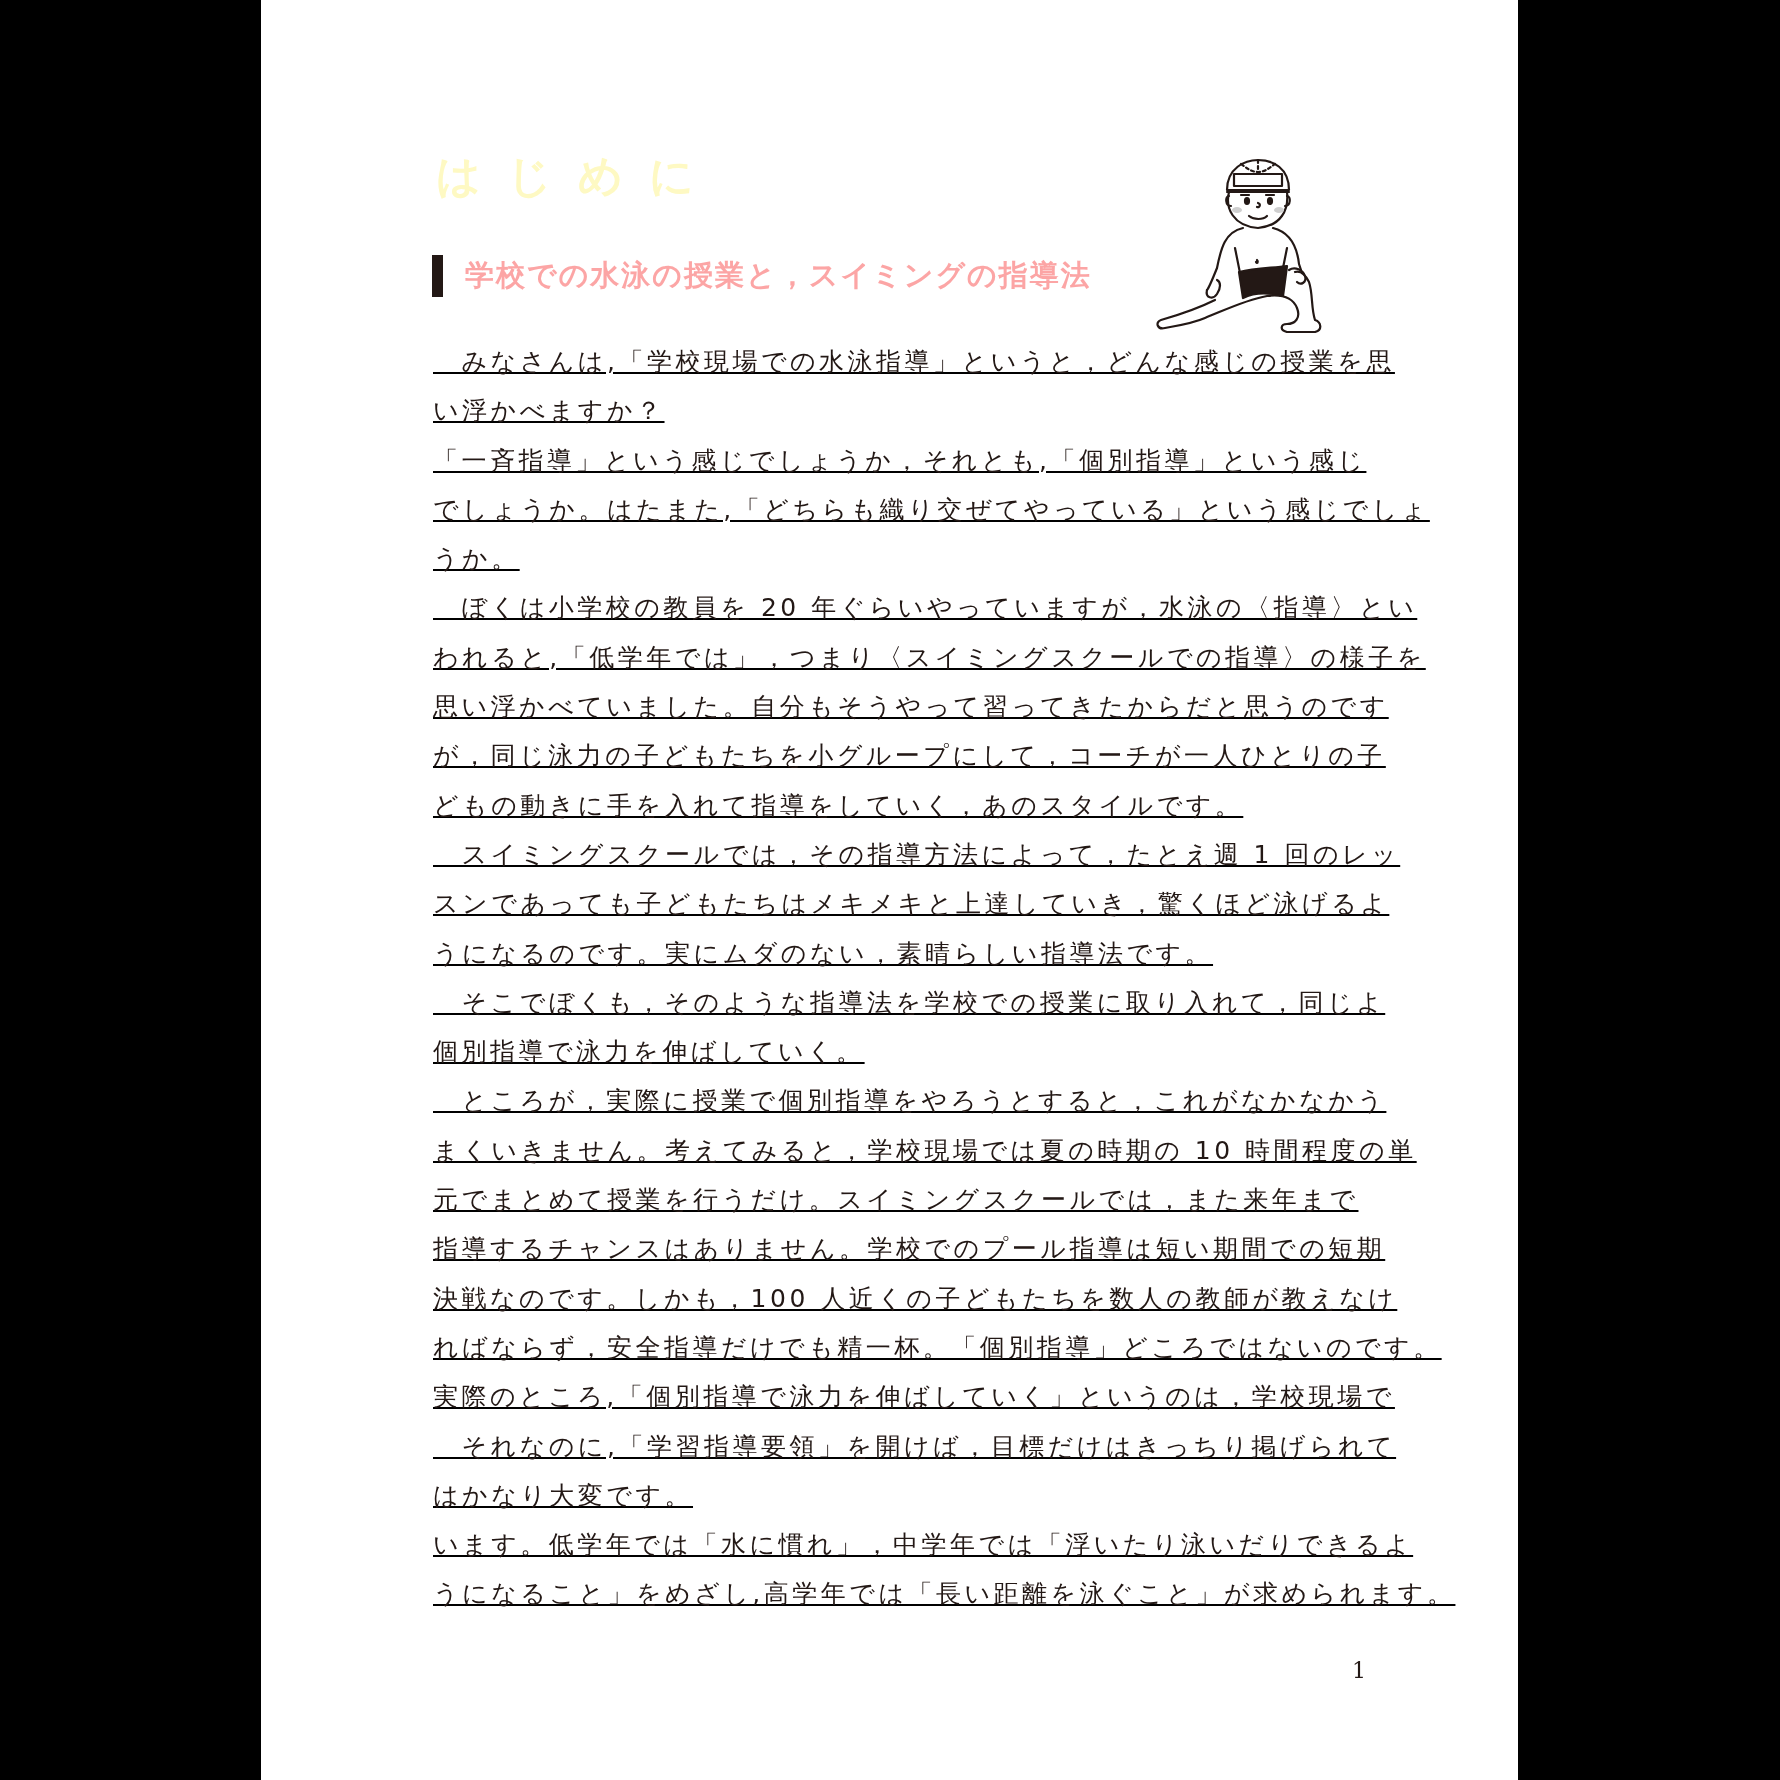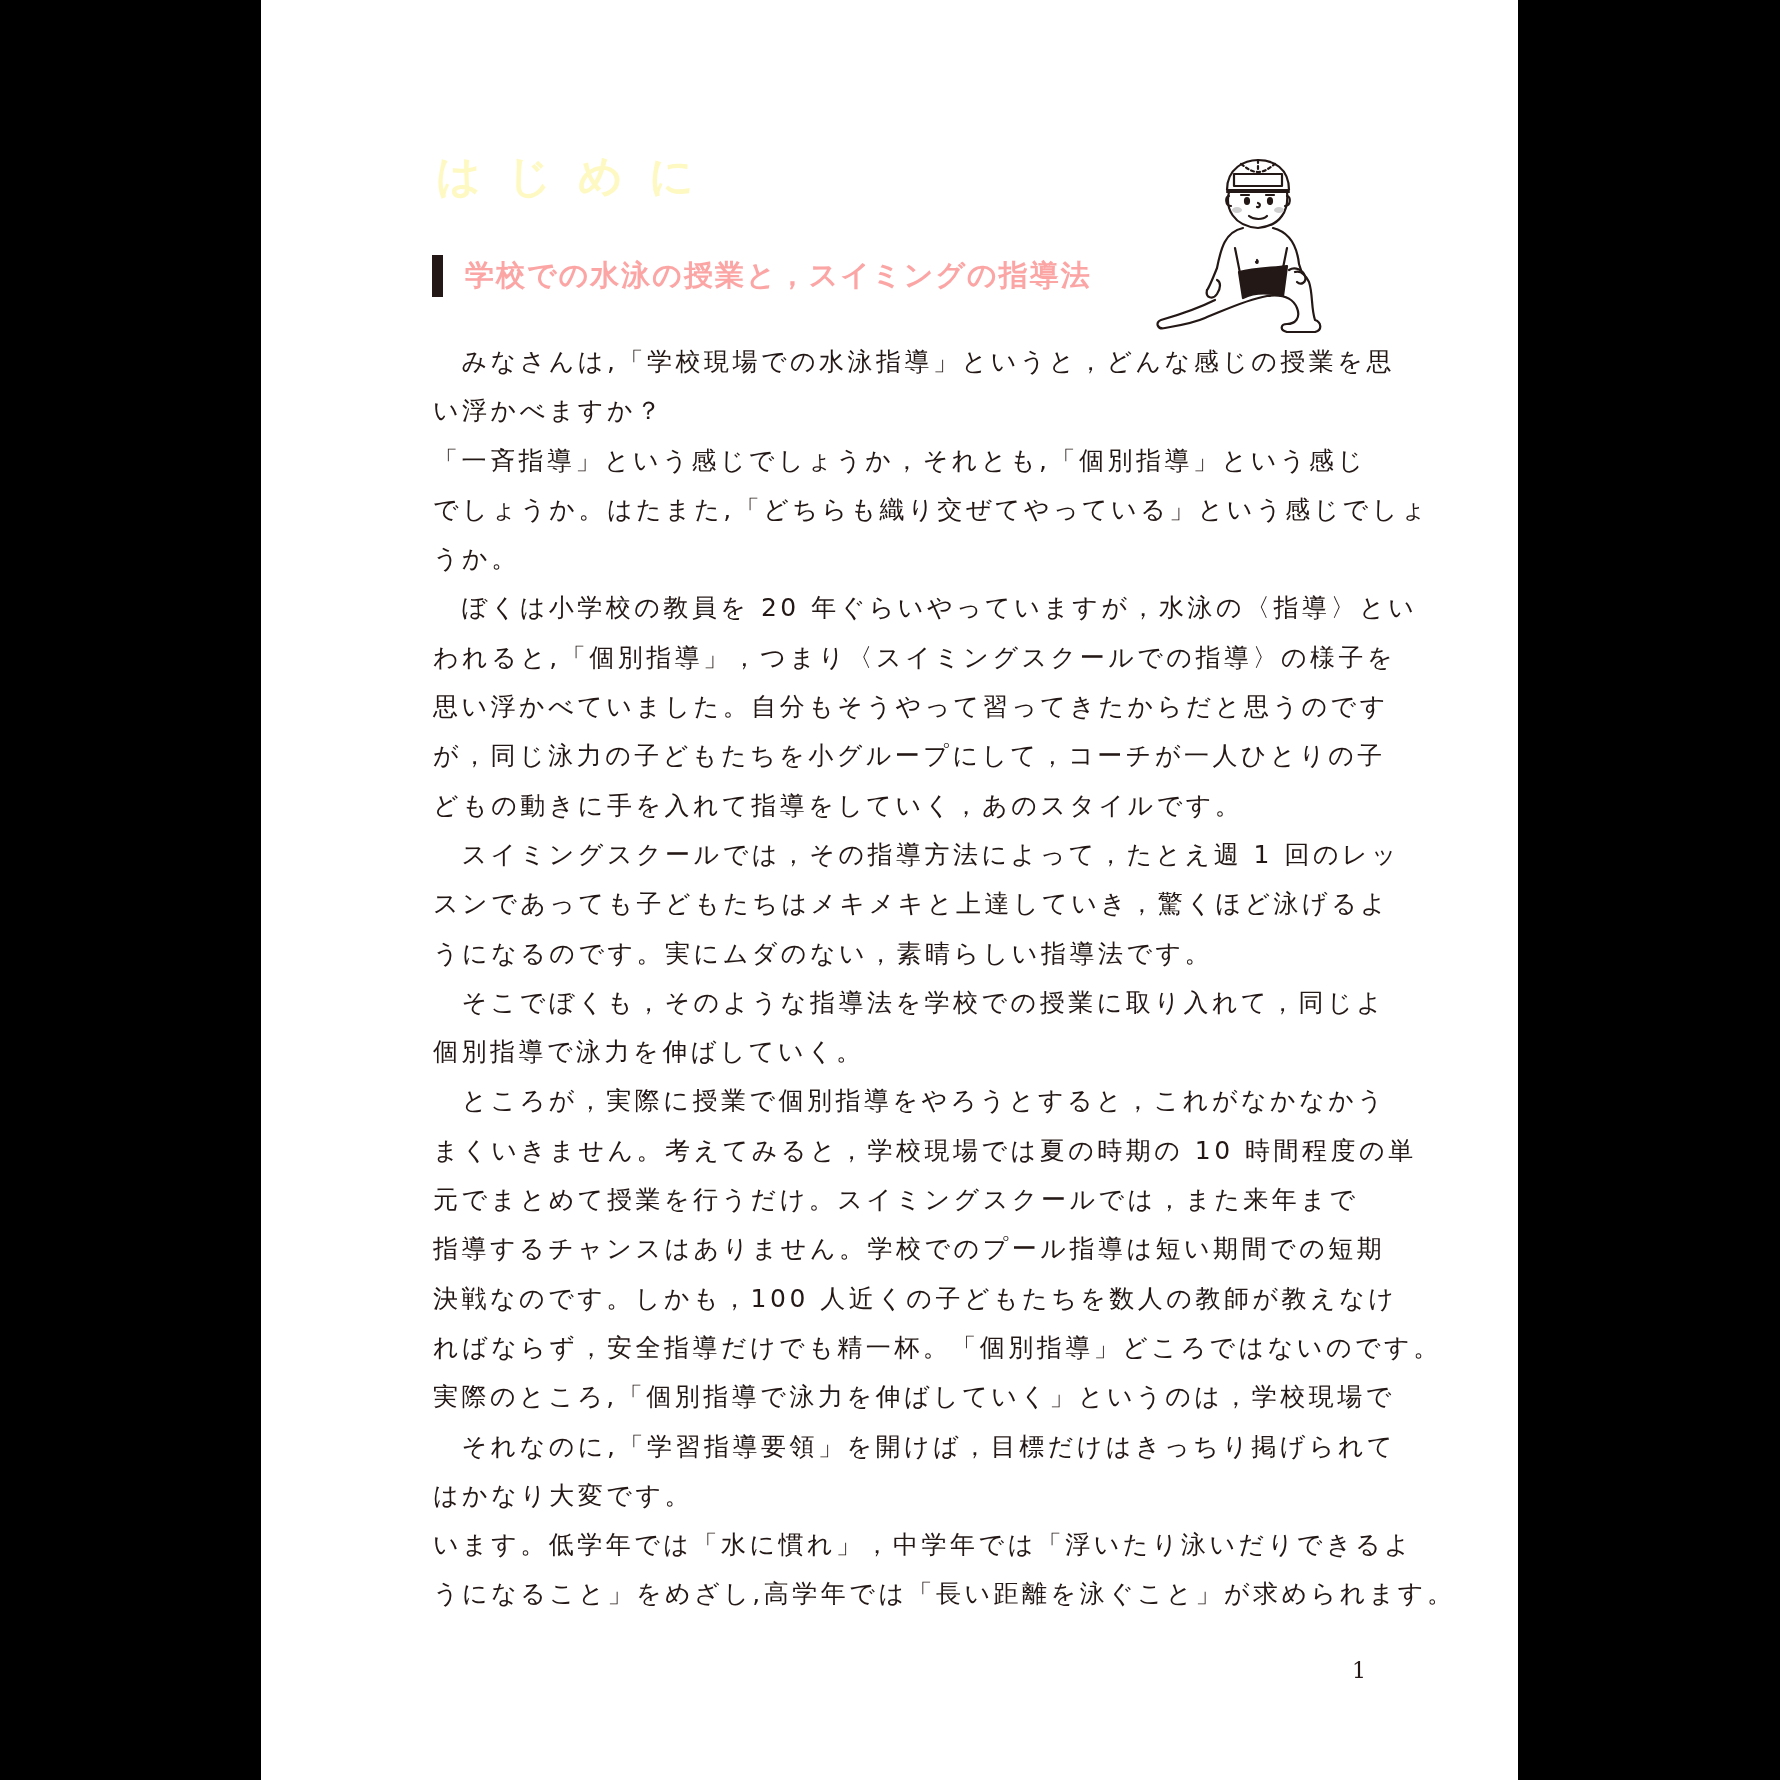--- a/index.html
+++ b/index.html
@@ -46,20 +46,21 @@
     }
     .illustration {
       position: absolute;
       left: 1155px; top: 148px;
       width: 185px; height: 185px;
     }
     .body-text {
       position: absolute;
       left: 433px; top: 342px;
       width: 935px;
+      text-decoration: underline;
     }
     .line {
       height: 49.3px;
       line-height: 40px;
       font-size: 25px;
       color: #231815;
       letter-spacing: 3.5px;
       white-space: nowrap;
     }
     .page-number {
@@ -117,21 +118,21 @@
   </svg>
 </div>
 
 <div class="body-text">
   <div class="line">　みなさんは,「学校現場での水泳指導」というと，どんな感じの授業を思</div>
   <div class="line">い浮かべますか？</div>
   <div class="line">「一斉指導」という感じでしょうか，それとも,「個別指導」という感じ</div>
   <div class="line">でしょうか。はたまた,「どちらも織り交ぜてやっている」という感じでしょ</div>
   <div class="line">うか。</div>
   <div class="line">　ぼくは小学校の教員を 20 年ぐらいやっていますが，水泳の〈指導〉とい</div>
-  <div class="line">われると,「個別指導」，つまり〈スイミングスクールでの指導〉の様子を</div>
+  <div class="line">われると,「低学年では」，つまり〈スイミングスクールでの指導〉の様子を</div>
   <div class="line">思い浮かべていました。自分もそうやって習ってきたからだと思うのです</div>
   <div class="line">が，同じ泳力の子どもたちを小グループにして，コーチが一人ひとりの子</div>
   <div class="line">どもの動きに手を入れて指導をしていく，あのスタイルです。</div>
   <div class="line">　スイミングスクールでは，その指導方法によって，たとえ週 1 回のレッ</div>
   <div class="line">スンであっても子どもたちはメキメキと上達していき，驚くほど泳げるよ</div>
   <div class="line">うになるのです。実にムダのない，素晴らしい指導法です。</div>
   <div class="line">　そこでぼくも，そのような指導法を学校での授業に取り入れて，同じよ</div>
   <div class="line">個別指導で泳力を伸ばしていく。</div>
   <div class="line">　ところが，実際に授業で個別指導をやろうとすると，これがなかなかう</div>
   <div class="line">まくいきません。考えてみると，学校現場では夏の時期の 10 時間程度の単</div>

